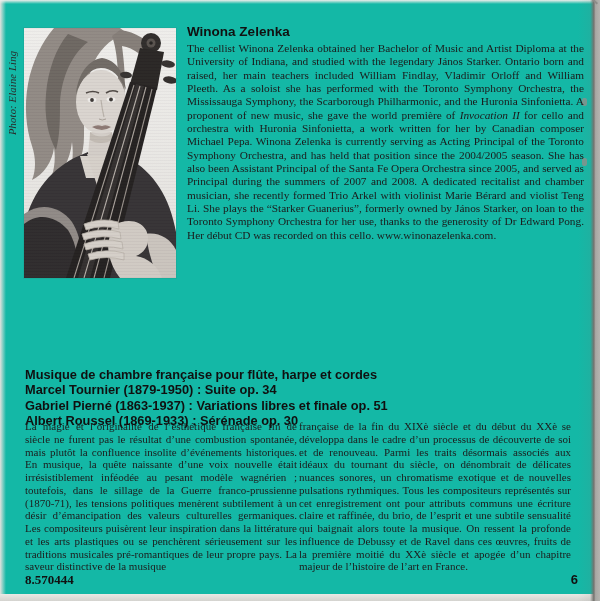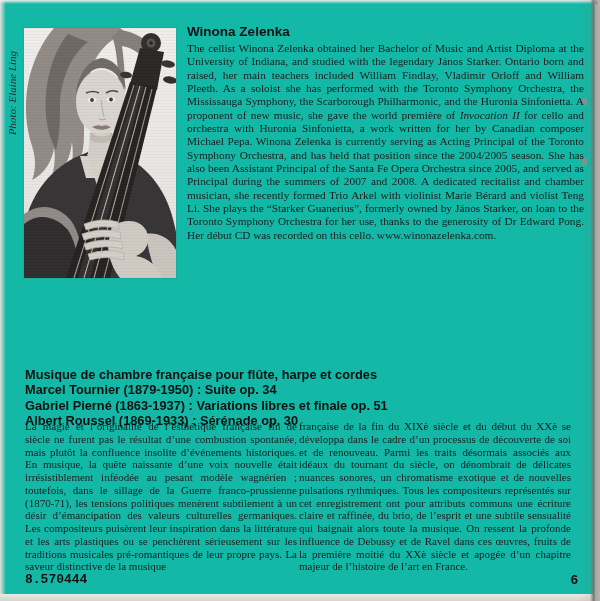--- a/index.html
+++ b/index.html
@@ -89,21 +89,21 @@
     position: absolute; top: 420px; width: 272px;
     font-size: 11px; line-height: 12.75px; text-align: justify;
     color: #1c1c1c;
   }
   .essay-left { left: 25px; }
   .essay-right { left: 299px; }
 
   
   .catalog {
     position: absolute; left: 25px; top: 572px;
-    font-family: Liberation Mono, monospace;
+    font-family: Liberation Serif, serif;
     font-weight: bold; font-size: 13px; color: #111;
   }
   .page-number {
     position: absolute; right: 22px; top: 572px;
     font-family: "Liberation Sans", sans-serif;
     font-weight: bold; font-size: 13px; color: #111;
   }
 </style>
 </head>
 <body>

